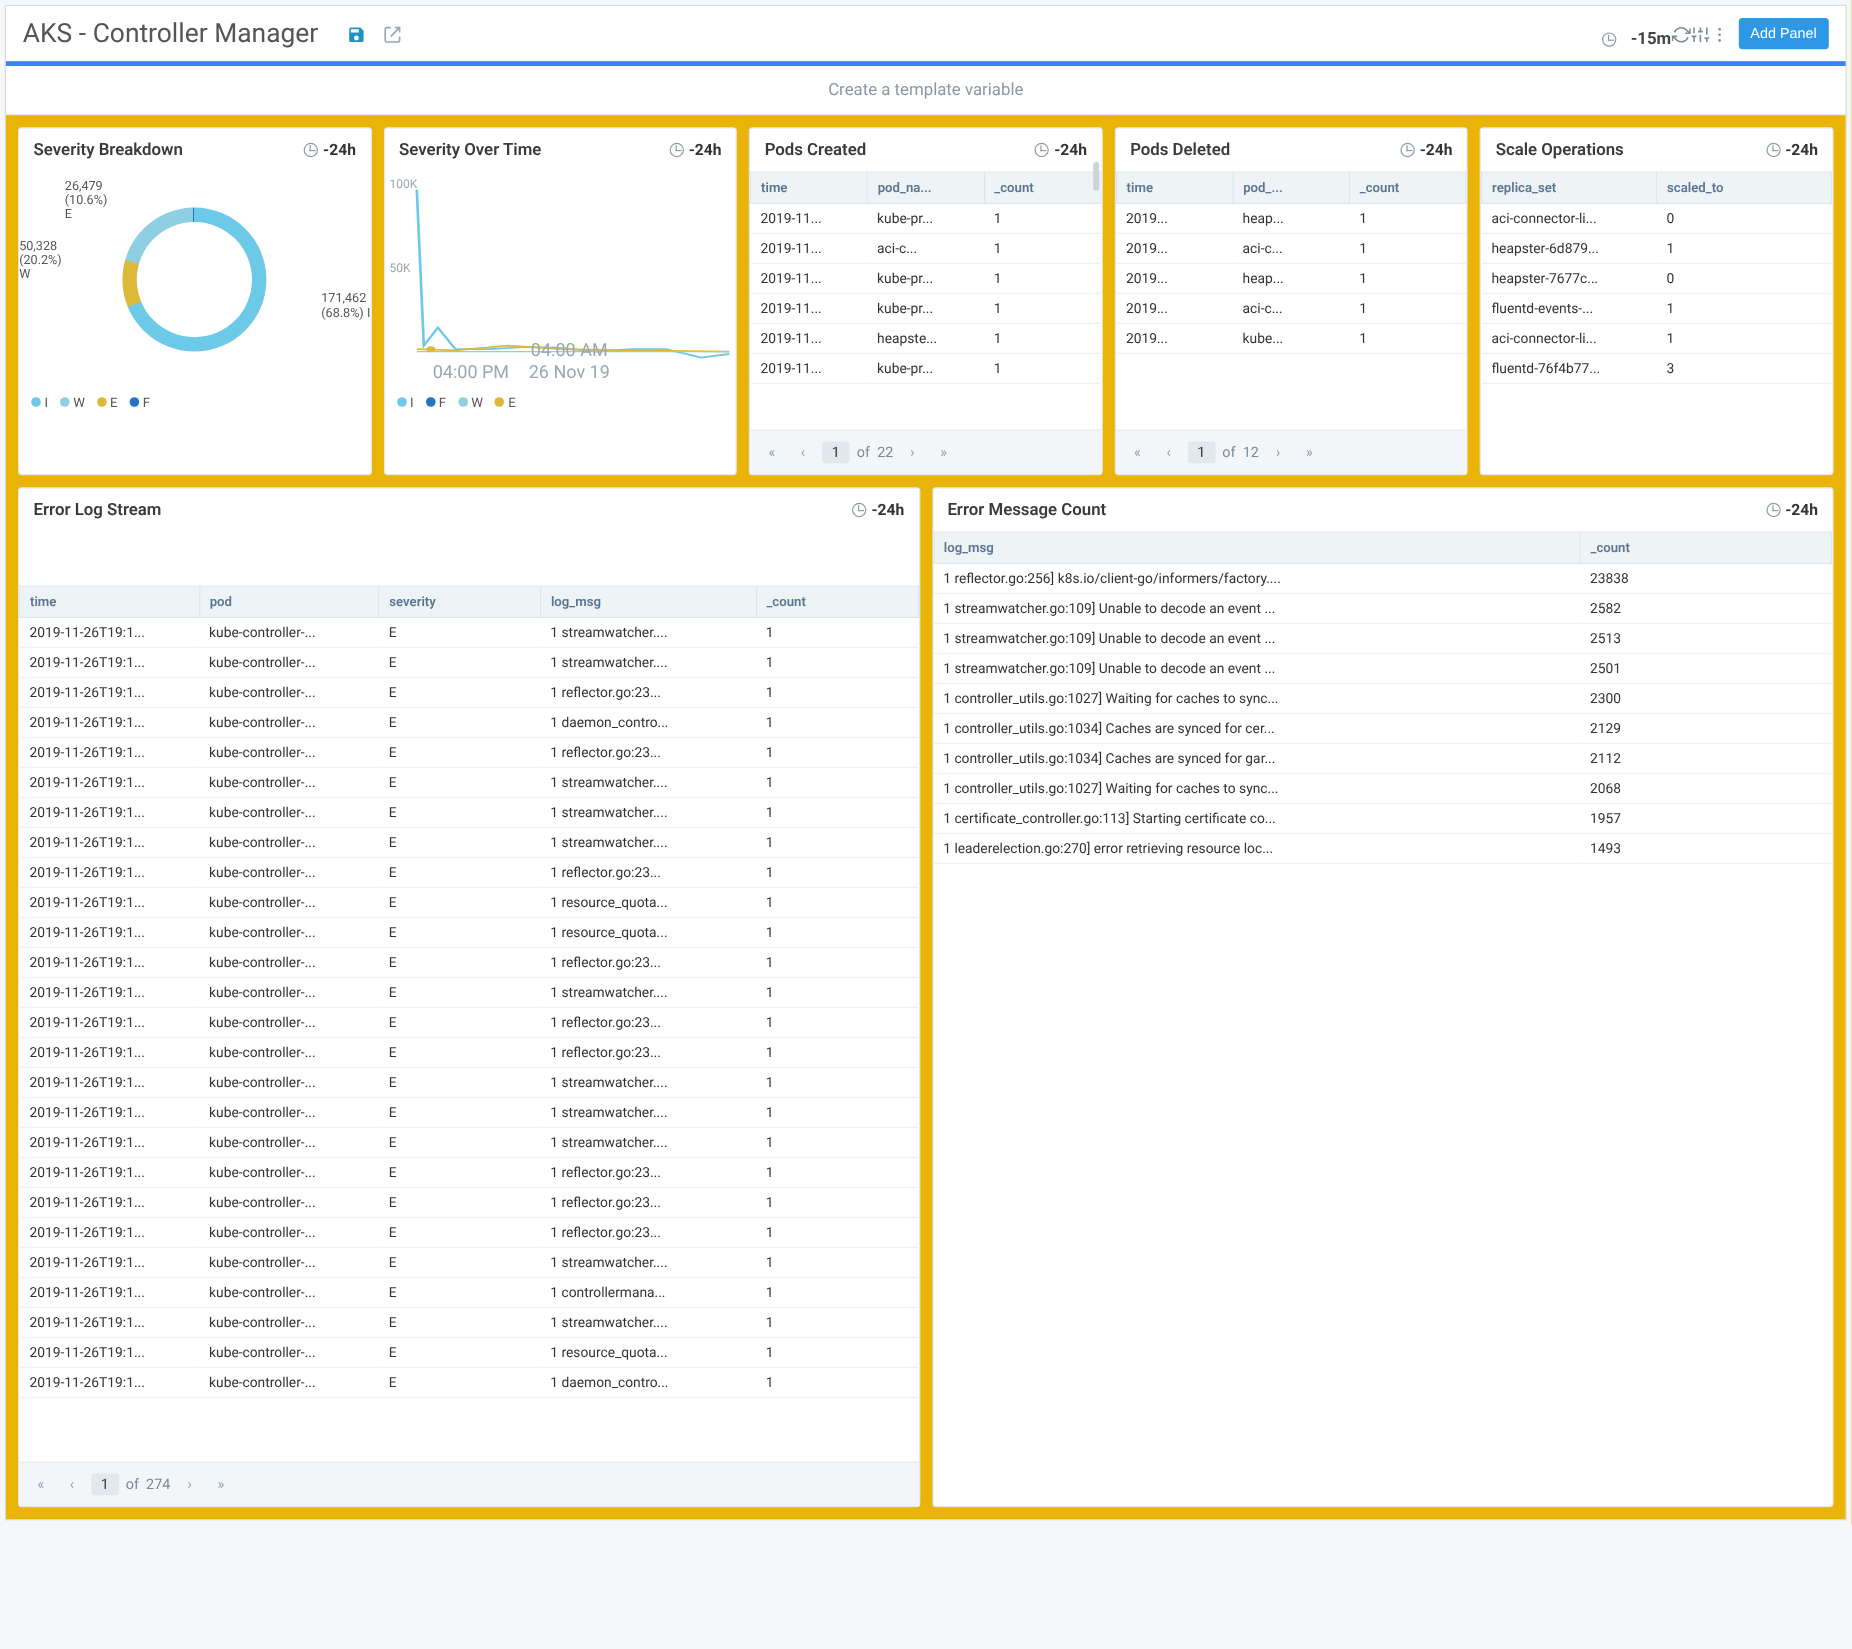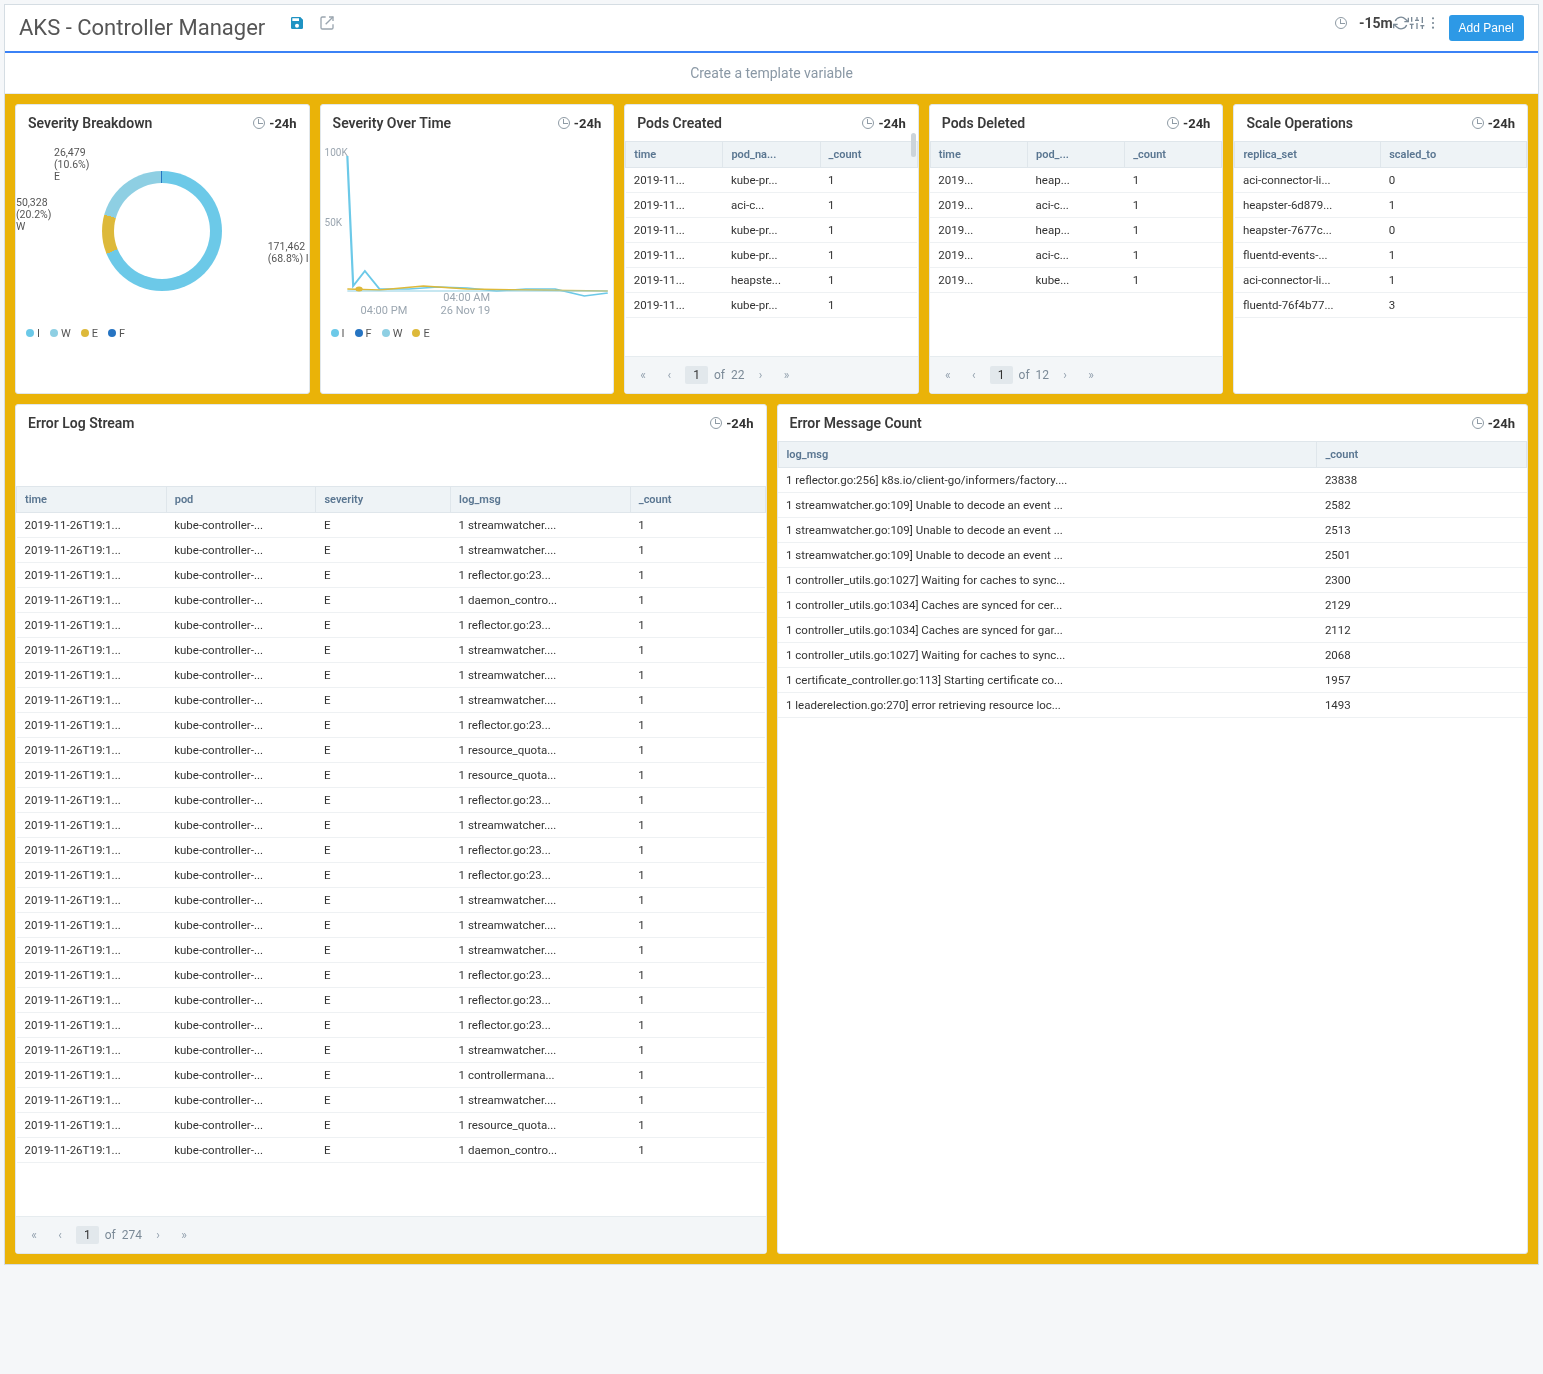--- a/index.html
+++ b/index.html
@@ -1,18 +1,18 @@
 <!DOCTYPE html>
 <html><head>
 <meta charset="utf-8">
 <style>
 * { box-sizing: border-box; margin: 0; padding: 0; }
 body { font-family: -apple-system, "Segoe UI", Roboto, Helvetica, Arial, sans-serif; font-size: 12px; background: #f5f7f9; color: #333; }
 .dash { border: 1px solid #d5dde3; background: #fff; margin: 4px; }
-.topbar { display: flex; align-items: flex-start; padding: 10px 14px; border-bottom: 2px solid #3b82f6; }
+.topbar { display: flex; align-items: flex-end; padding: 10px 14px; border-bottom: 4px solid #3b82f6; }
 .title { font-size: 22px; color: #555; font-weight: 400; flex: 0 0 auto; }
 .top-icons { display: flex; gap: 14px; margin-left: 24px; color: #1f93c3; font-size: 16px; }
 .spacer { flex: 1; }
 .tr-wrap { display: flex; align-items: center; gap: 12px; font-size: 14px; color: #444; }
 .tr-val { font-weight: 700; }
 .btn-primary { background: #2d99e6; color: #fff; padding: 6px 10px; border-radius: 3px; font-size: 12px; border: none; cursor: pointer; margin-left: 8px; }
 .tpl-bar { padding: 12px 16px; color: #8a98a5; font-size: 14px; border-bottom: 1px solid #e6ecef; text-align: center; }
 .grid { display: grid; grid-template-columns: repeat(10,1fr); gap: 10px; padding: 10px; background: #eab308; }
 .panel { background: #fff; border: 1px solid #e1e7eb; border-radius: 3px; display: flex; flex-direction: column; min-height: 0; }
 .panel-head { display: flex; align-items: center; padding: 10px 12px 6px; }
@@ -41,21 +41,21 @@
 .g-elog  { grid-column: 1 / span 5; grid-row: 2; gap: 45px; }
 .g-emsg  { grid-column: 6 / span 5; grid-row: 2; }
 
 .donut-wrap { position: relative; width: 100%; height: 180px; display: flex; align-items: center; justify-content: center; }
 .donut { width: 120px; height: 120px; border-radius: 50%; background: conic-gradient(#6cc9e8 0 68.8%, #ddb93a 68.8% 79.4%, #8ecfe3 79.4% 99.6%, #2674c2 99.6% 100%); position: relative; }
 .donut::after { content: ""; position: absolute; inset: 12px; background: #fff; border-radius: 50%; }
 .dlabel { position: absolute; font-size: 10.5px; color: #555; line-height: 1.15; }
 
 .linechart { position: relative; width: 100%; height: 180px; }
 .ylab { position: absolute; left: 4px; font-size: 10px; color: #9ba6b0; }
-.xlab { position: absolute; bottom: 4px; font-size: 11px; color: #9ba6b0; text-align: right; }
+.xlab { position: absolute; bottom: 4px; font-size: 15px; color: #9ba6b0; text-align: center; }
 </style>
 </head>
 <body>
 
 <div class="dash">
 
   <div class="topbar">
     <div class="title">AKS - Controller Manager</div>
     <div class="top-icons">
       <span class="icon-btn" style="color:#1f93c3">

